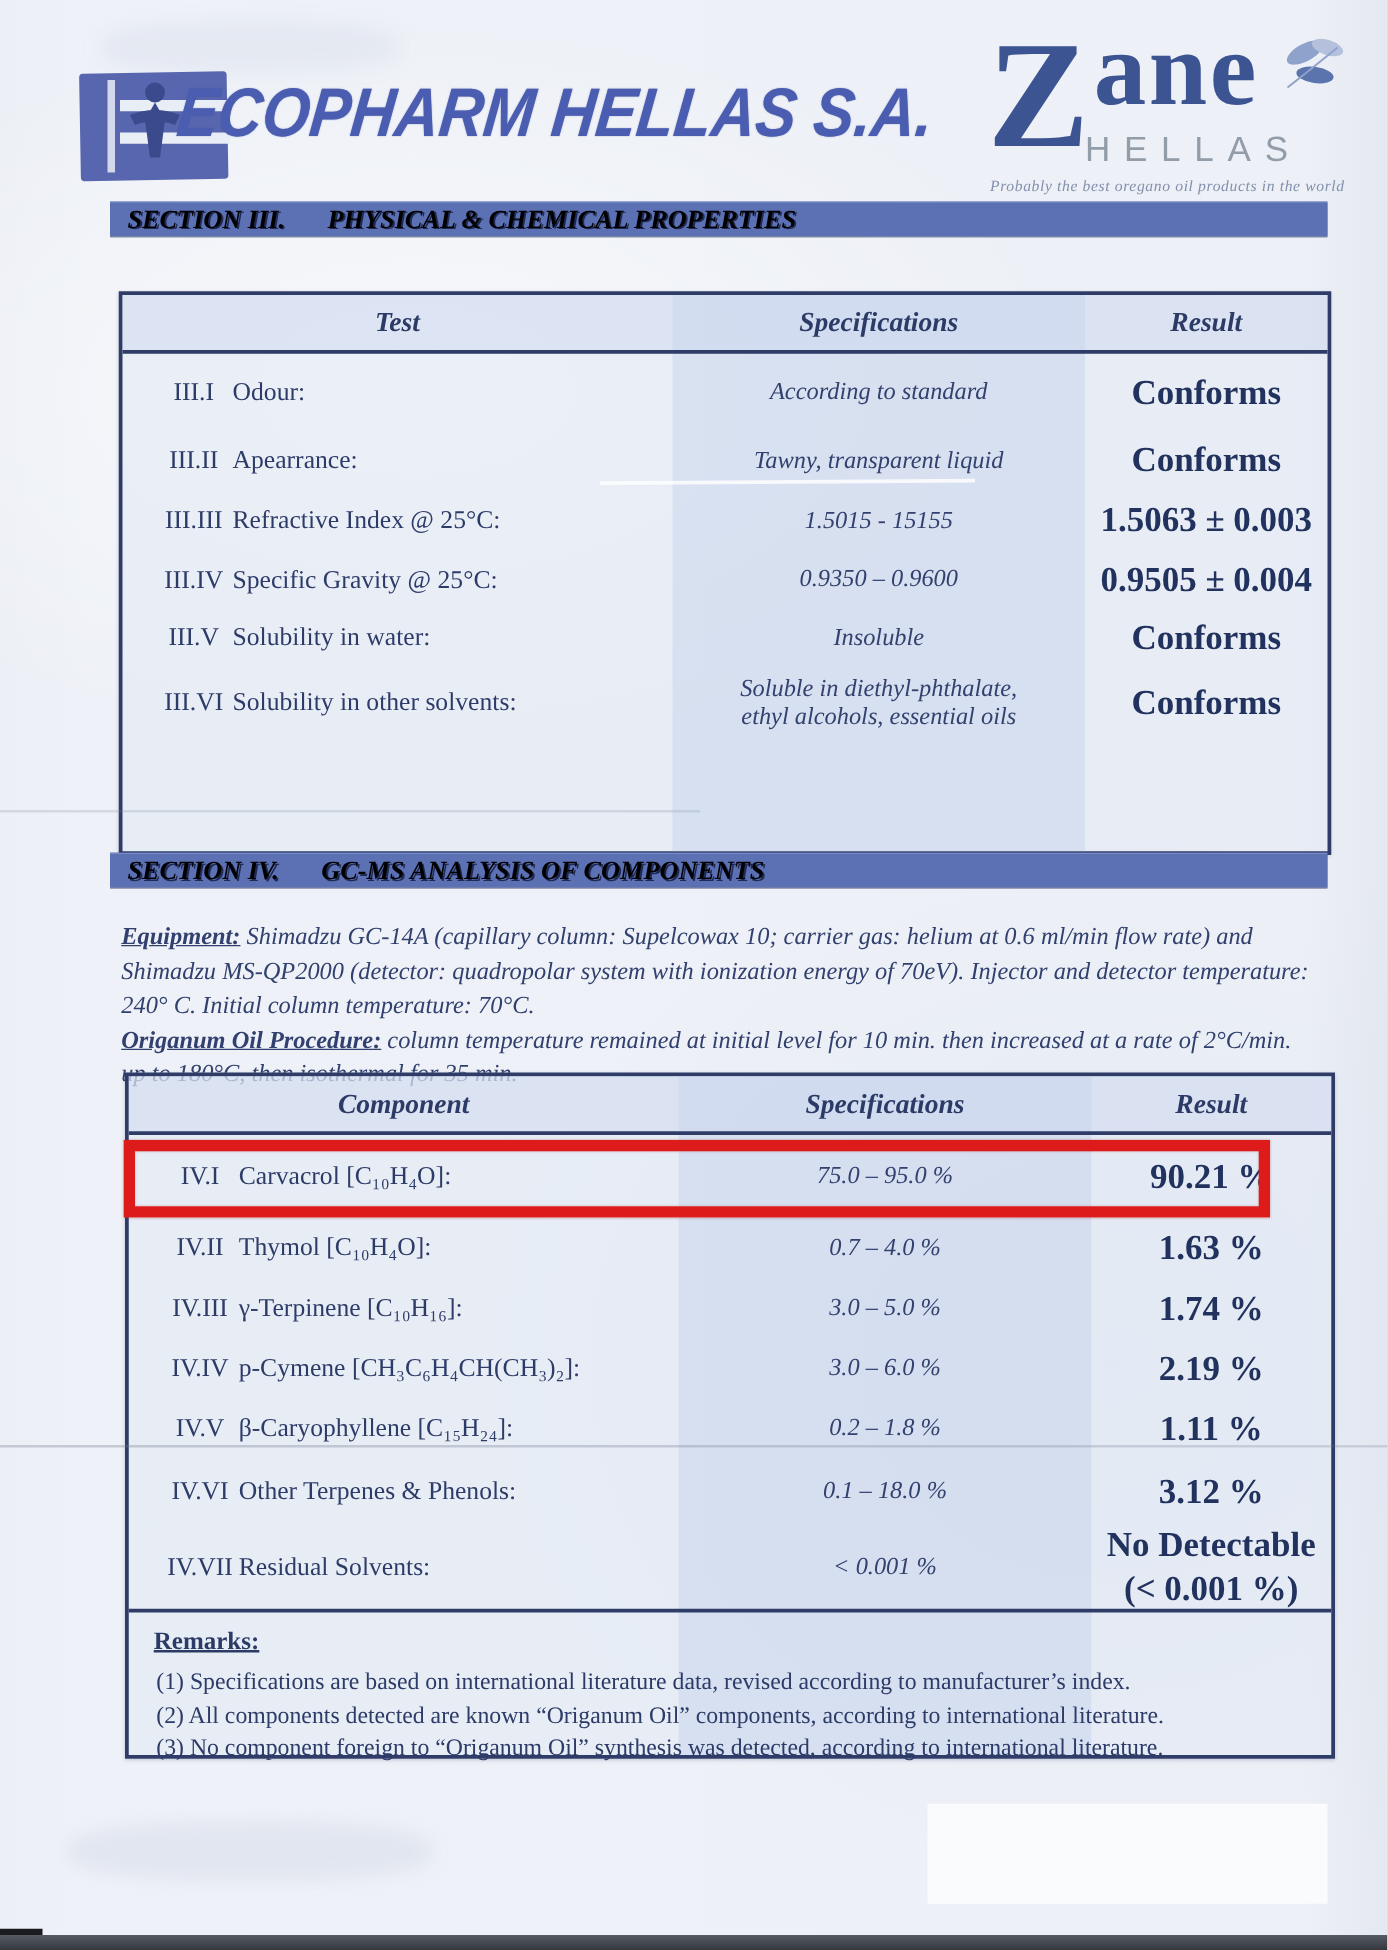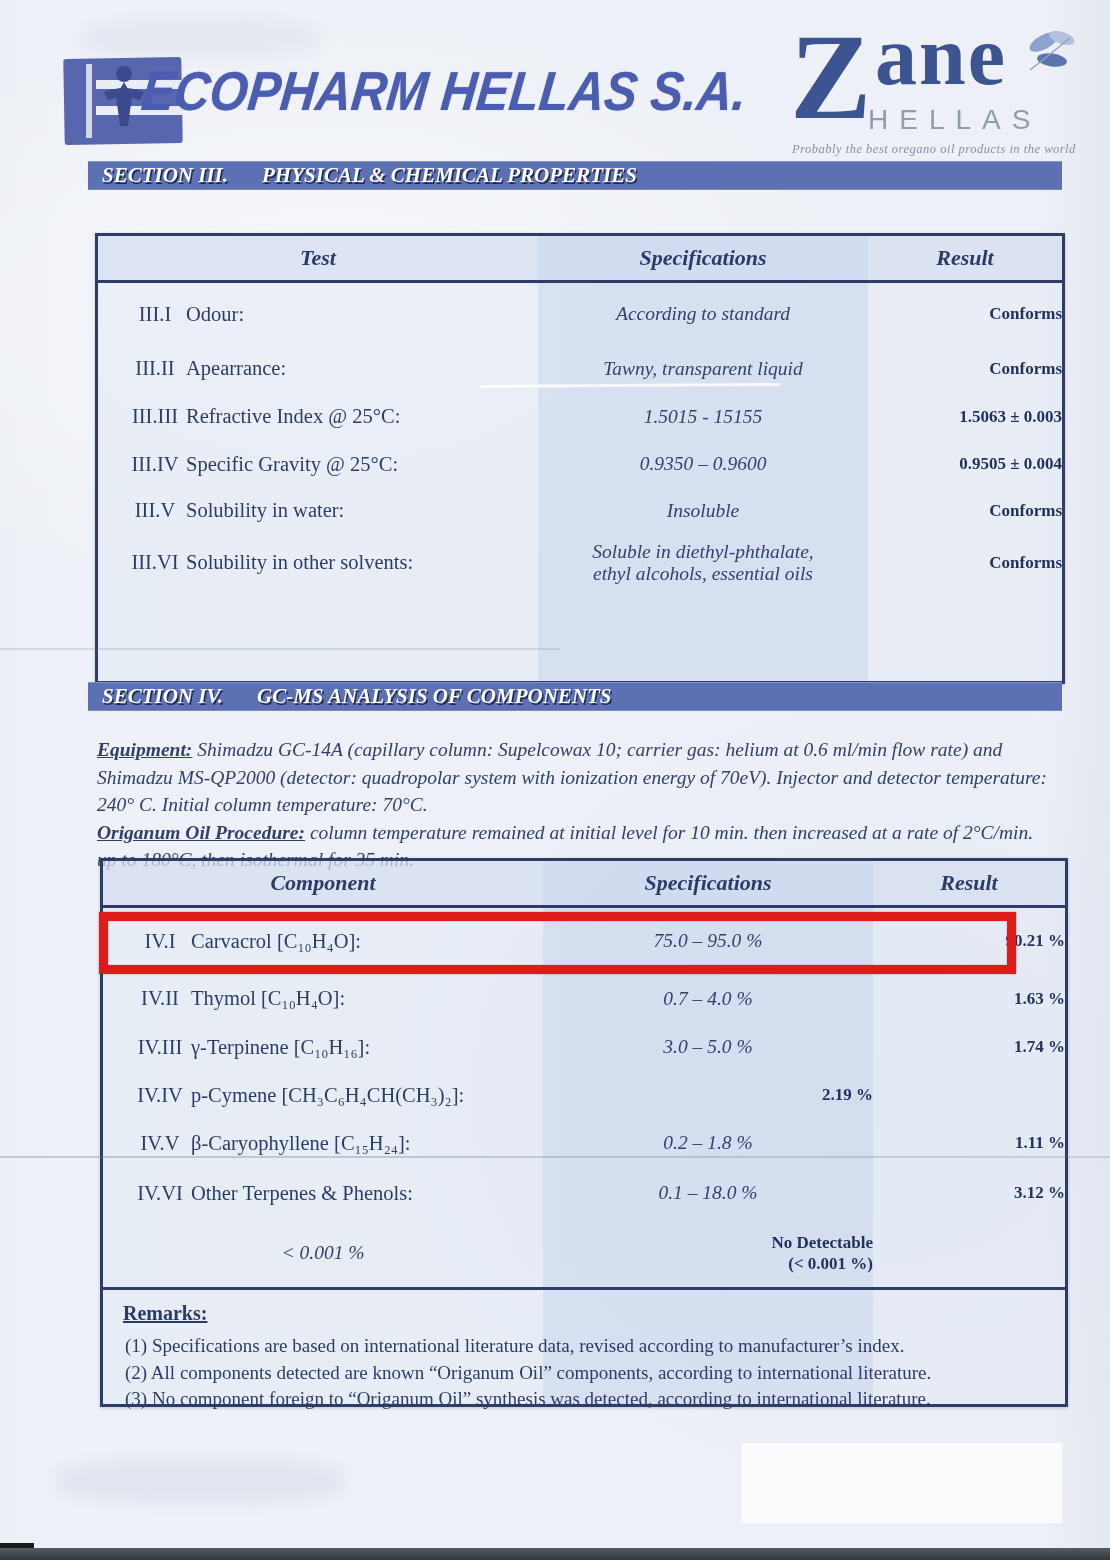--- a/index.html
+++ b/index.html
@@ -43,21 +43,21 @@
     position:absolute; left:2px; top:124px; width:286px; font-size:12.5px; font-style:italic;
     color:#8290ad; filter:blur(0.4px); white-space:nowrap; letter-spacing:0.5px;
     font-family:"Liberation Serif","DejaVu Serif",serif;
   }
   .leaf { position:absolute; left:228px; top:8px; width:58px; height:60px; }
   
   .banner {
     position:absolute; left:88px; width:974px; height:28px; background:#5c71b4;
     box-shadow:0 1px 0 rgba(40,52,100,.55), inset 0 1px 0 rgba(255,255,255,.25);
     display:flex; align-items:center; padding-left:14px;
-    font-style:italic; font-weight:bold; font-size:21px; color:#ffffff;
+    font-style:italic; font-weight:bold; font-size:21px; color:#000000;
     text-shadow:1.5px 1.5px 0 rgba(27,38,80,.95); white-space:nowrap;
   }
   .banner .gap { display:inline-block; width:34px; }
   .banner3 { top:161px; }
   .banner4 { top:682px; }
   
   .ctable {
     position:absolute; border:3px solid #2f3c68; background:rgba(226,233,244,.55);
     box-shadow:0 1px 3px rgba(60,70,110,.25);
   }
@@ -69,21 +69,21 @@
   .thead {
     position:relative; height:47px; border-bottom:3px solid #2f3c68;
     background:rgba(205,216,240,.45);
     display:grid; grid-template-columns:440px 330px auto; align-items:center;
   }
   .thead > div { text-align:center; font-style:italic; font-weight:bold; font-size:22px; color:#2c3a66; }
   .trow { position:relative; display:grid; grid-template-columns:440px 330px auto; align-items:center; }
   .cell-test { display:flex; align-items:center; font-size:20.5px; color:#2d3b68; }
   .cell-test .rid { width:88px; padding-left:26px; flex:none;text-align:center; }
   .cell-spec { text-align:center; font-style:italic; font-size:19.5px; color:#33416f; }
-  .cell-res { text-align:right; font-weight:bold; font-size:17px; color:#22325e; line-height:1.25; }
+  .cell-res { text-align:center; font-weight:bold; font-size:28px; color:#22325e; line-height:1.25; }
   .spec2 { display:block; }
   
   .remarks { position:relative; border-top:3px solid #2f3c68; padding:12px 0 0 20px; height:119px; }
   .remarks .rlabel { font-weight:bold; font-size:20px; text-decoration:underline; color:#2c3a66; }
   .remarks .ritem { font-size:19px; color:#2d3b68; line-height:26.5px; padding-left:2px; }
   .remarks .ritem:first-of-type { margin-top:8px; }
   
   .equip {
     position:absolute; left:97px; top:736px; width:956px; font-style:italic;
     font-size:19.5px; line-height:27.5px; color:#31406e; text-align:left;
@@ -252,39 +252,44 @@
           <span>γ-Terpinene  [C₁₀H₁₆]:</span>
         </div>
       <div class="cell-spec">3.0 – 5.0 %</div>
       <div class="cell-res">1.74 %</div>
     </div>
     <div class="trow" style="height:48px">
       <div class="cell-test">
           <span class="rid">IV.IV</span>
           <span>p-Cymene  [CH₃C₆H₄CH(CH₃)₂]:</span>
         </div>
+      <div class="cell-spec">3.0 – 6.0 %</div>
       <div class="cell-res">2.19 %</div>
     </div>
     <div class="trow" style="height:48px">
       <div class="cell-test">
           <span class="rid">IV.V</span>
           <span>β-Caryophyllene  [C₁₅H₂₄]:</span>
         </div>
       <div class="cell-spec">0.2 – 1.8 %</div>
       <div class="cell-res">1.11 %</div>
     </div>
     <div class="trow" style="height:52px">
       <div class="cell-test">
           <span class="rid">IV.VI</span>
           <span>Other Terpenes &amp; Phenols:</span>
         </div>
       <div class="cell-spec">0.1 – 18.0 %</div>
       <div class="cell-res">3.12 %</div>
     </div>
     <div class="trow" style="height:68px">
+      <div class="cell-test">
+          <span class="rid">IV.VII</span>
+          <span>Residual Solvents:</span>
+        </div>
       <div class="cell-spec">&lt; 0.001 %</div>
       <div class="cell-res">
           <span class="spec2">No Detectable</span>
           <span class="spec2">(&lt; 0.001 %)</span>
         </div>
     </div>
 
     <div class="remarks">
       <span class="rlabel">Remarks:</span>
       <div class="ritem">(1)  Specifications are based on international literature data, revised according to manufacturer’s index.</div>

